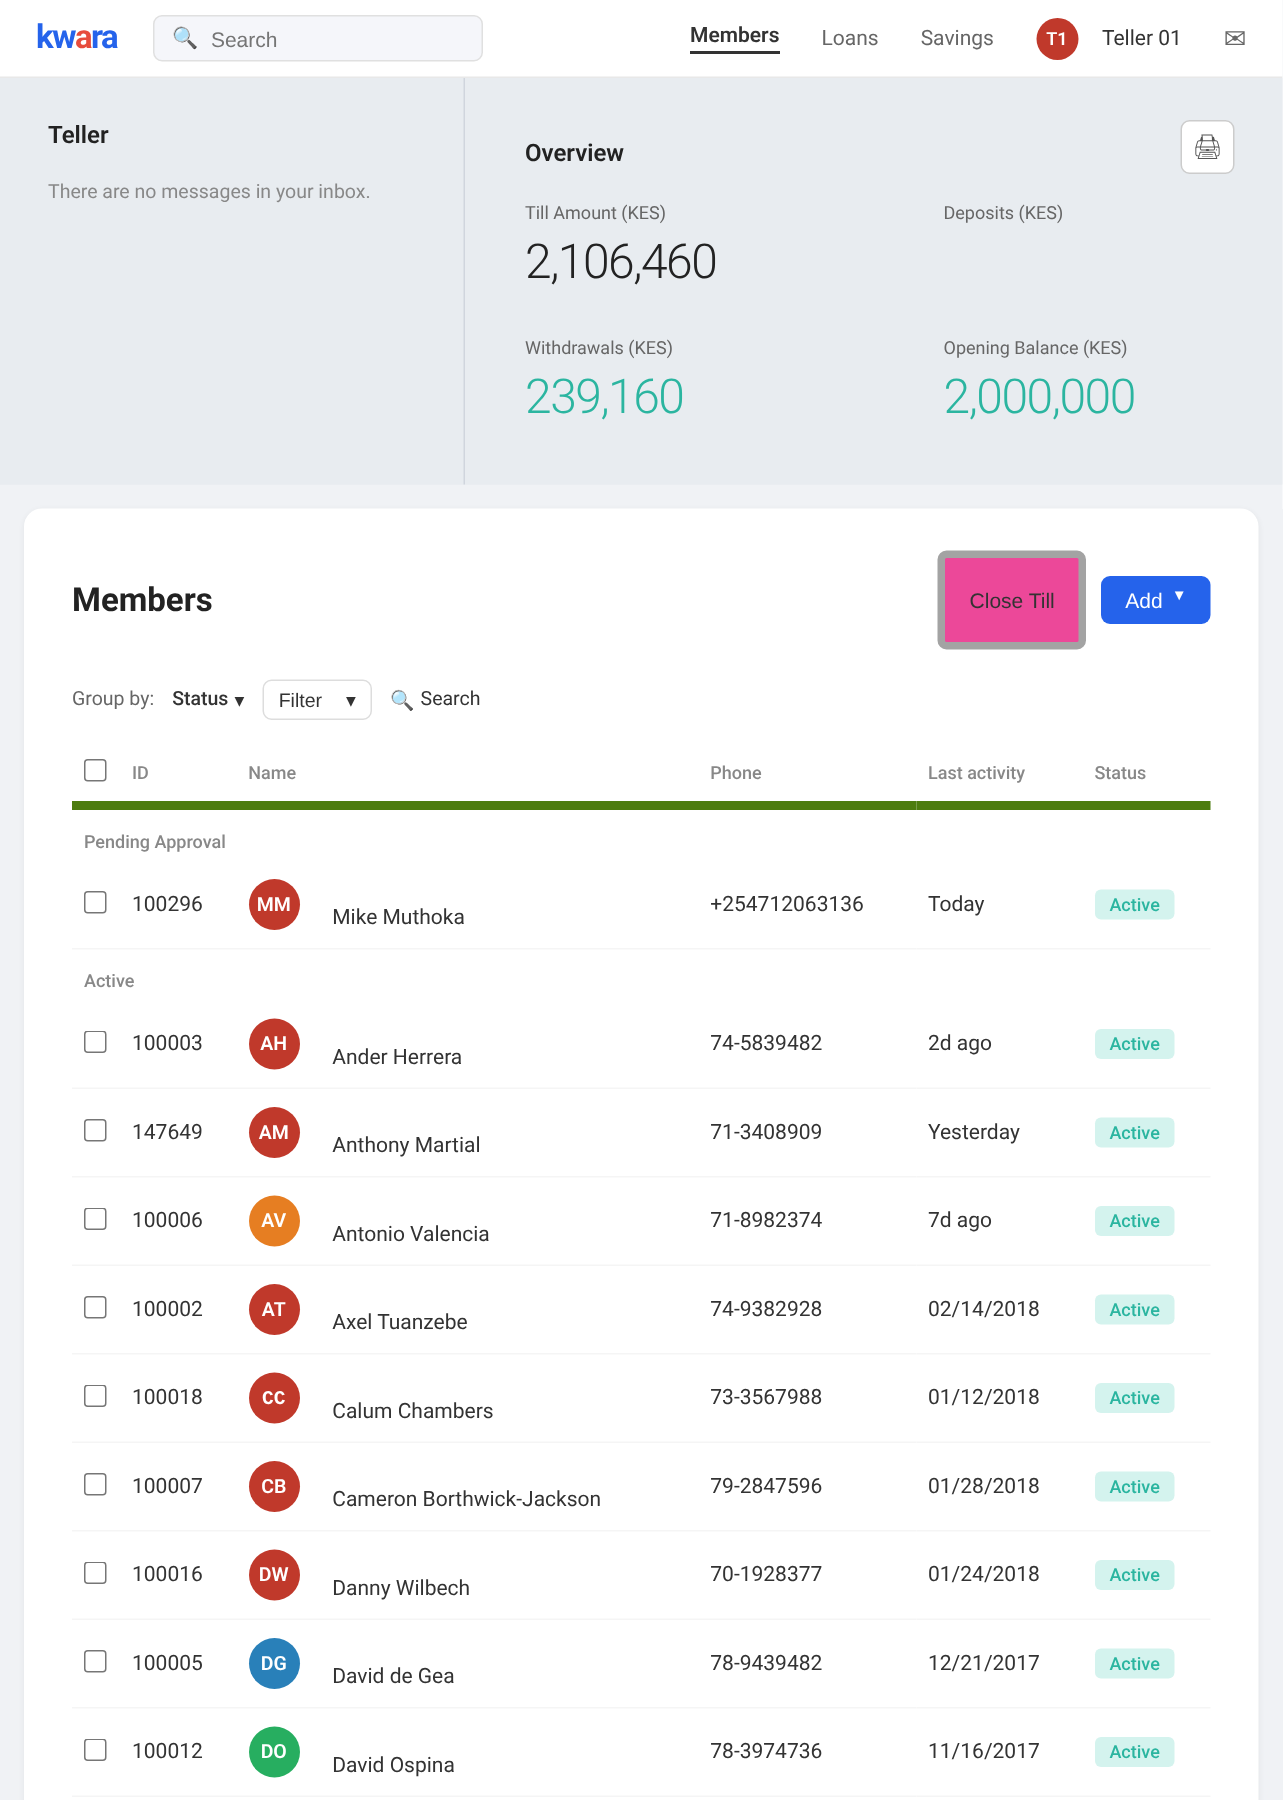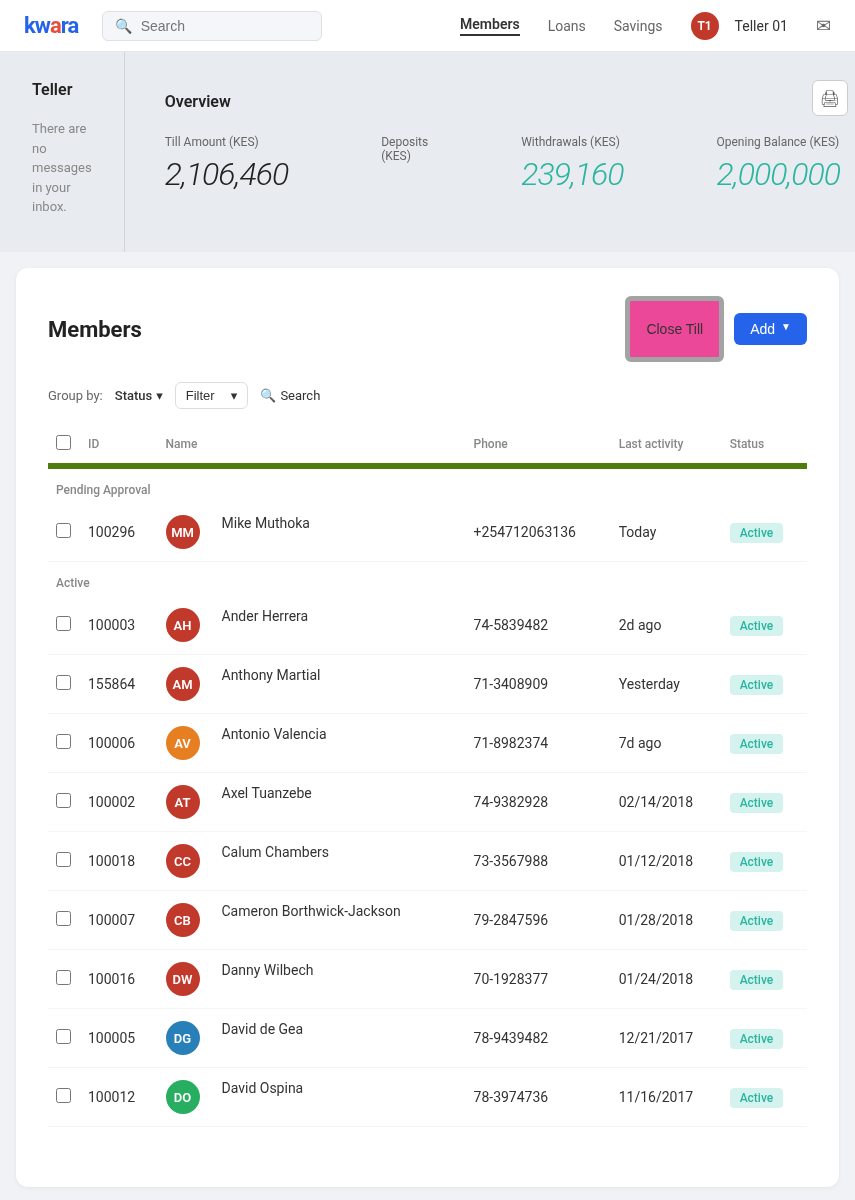--- a/index.html
+++ b/index.html
@@ -98,25 +98,25 @@
       width: 36px; height: 36px;
       border: 1px solid #ccc;
       border-radius: 6px;
       background: #fff;
       display: flex; align-items: center; justify-content: center;
       cursor: pointer;
       font-size: 16px; color: #555;
     }
     .stats-grid {
       display: grid;
-      grid-template-columns: 1fr 1fr 1fr 1fr;
+      grid-template-columns: 1fr 1fr;
       gap: 32px 93px;
     }
     .stat-label { font-size: 12px; color: #666; margin-bottom: 6px; }
-    .stat-value { font-size: 32px; font-weight: 300; color: #222; letter-spacing: -1px; font-style: italic; }
+    .stat-value { font-size: 32px; font-weight: 300; color: #222; letter-spacing: -1px; }
     .stat-value.teal { color: #2bb5a0; }
 
     
     .members-section {
       background: #fff;
       border-radius: 12px;
       margin: 16px;
       padding: 28px 32px;
       box-shadow: 0 1px 4px rgba(0,0,0,0.06);
     }
@@ -197,21 +197,21 @@
     }
     .section-row td {
       font-size: 12px;
       color: #888;
       padding: 14px 8px 6px;
       font-weight: 500;
       border-bottom: none;
       background: transparent;
     }
     .checkbox-cell { width: 32px; }
-    .member-name-cell { display: flex; align-items: flex-start; gap: 22px; }
+    .member-name-cell { display: flex; align-items: flex-end; gap: 22px; }
     .member-avatar {
       width: 34px; height: 34px;
       border-radius: 50%;
       overflow: hidden;
       flex-shrink: 0;
       display: flex; align-items: center; justify-content: center;
       font-size: 13px; font-weight: 600; color: #fff;
     }
     .status-badge {
       background: #d4f3ee;
@@ -353,21 +353,21 @@
       <td>74-5839482</td>
       <td>2d ago</td>
       <td>
         <span class="status-badge">Active</span>
       </td>
     </tr>
         <tr>
       <td class="checkbox-cell">
         <input type="checkbox" style="">
       </td>
-      <td>155864</td>
+      <td>147649</td>
       <td>
         <div class="member-name-cell">
           <div class="member-avatar" style="background:#c0392b;">AM</div>
           <span>Anthony Martial</span>
         </div>
       </td>
       <td>71-3408909</td>
       <td>Yesterday</td>
       <td>
         <span class="status-badge">Active</span>
@@ -407,21 +407,21 @@
         <span class="status-badge">Active</span>
       </td>
     </tr>
         <tr>
       <td class="checkbox-cell">
         <input type="checkbox" style="">
       </td>
       <td>100018</td>
       <td>
         <div class="member-name-cell">
-          <div class="member-avatar" style="background:#c0392b;">CC</div>
+          <div class="member-avatar" style="background:#c0392b;font-family:Liberation Mono, monospace;">CC</div>
           <span>Calum Chambers</span>
         </div>
       </td>
       <td>73-3567988</td>
       <td>01/12/2018</td>
       <td>
         <span class="status-badge">Active</span>
       </td>
     </tr>
         <tr>

